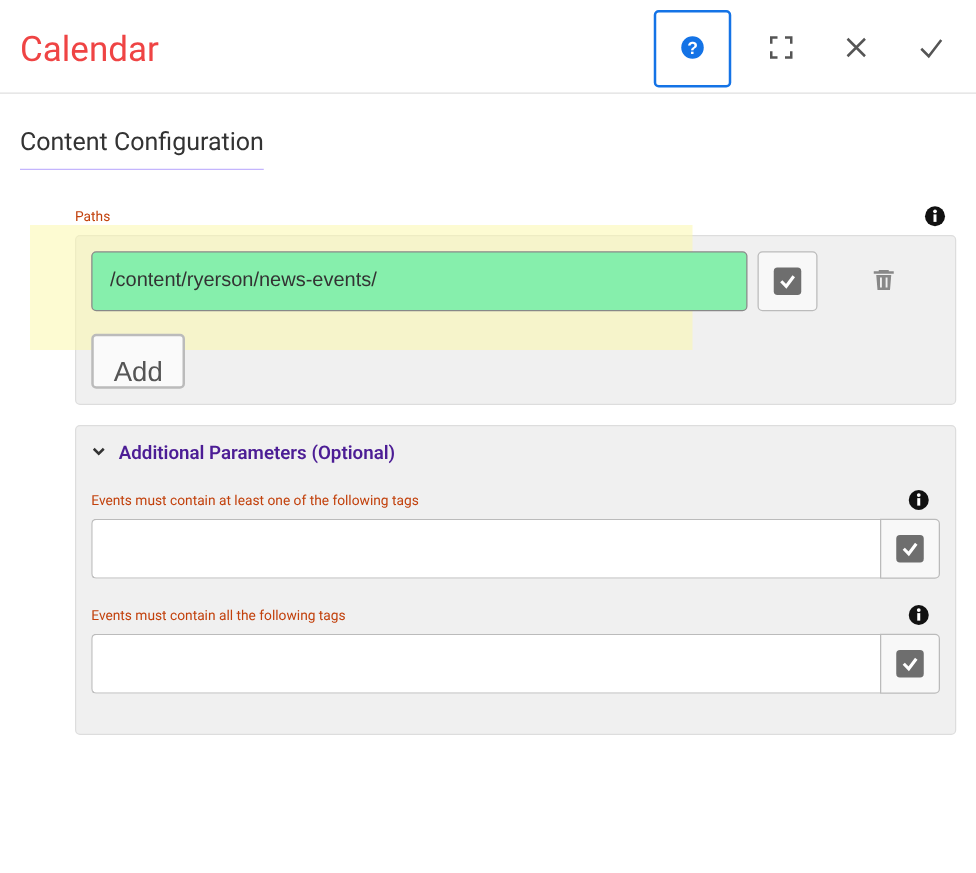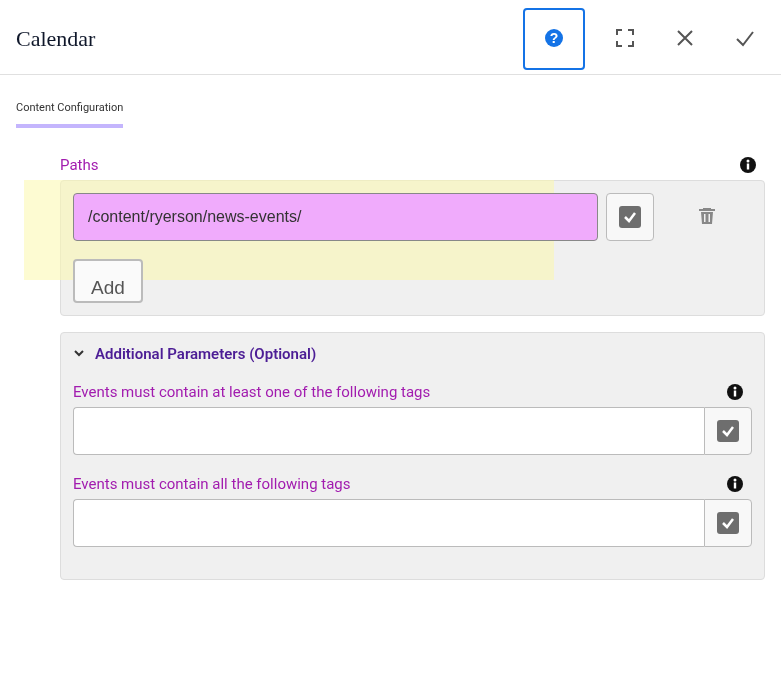--- a/index.html
+++ b/index.html
@@ -15,24 +15,23 @@
       padding: 0;
     }
     .dialog-header {
       display: flex;
       align-items: center;
       justify-content: space-between;
       padding: 12px 16px 8px 16px;
       border-bottom: 1px solid #e0e0e0;
     }
     .dialog-title {
-      font-size: 22px;
+      font-size: 28px;
       font-weight: 400;
-      color: #0f172a;
-      font-family: Liberation Serif, serif;
+      color: #ef4444;
     }
     .header-actions {
       display: flex;
       gap: 20px;
       align-items: center;
     }
     .header-icon-btn {
       width: 40px;
       height: 40px;
       display: flex;
@@ -49,37 +48,37 @@
       height: 62px;
       margin-top: -4px;
       margin-bottom: -4px;
     }
     .tab-bar {
       padding: 20px 16px 0 16px;
     }
     .tab {
       display: inline-block;
       padding: 6px 0 10px 0;
-      font-size: 11px;
+      font-size: 20px;
       color: #333;
-      border-bottom: 4px solid #c4b5fd;
+      border-bottom: 1px solid #c4b5fd;
     }
     .content {
       padding: 28px 16px 16px 60px;
     }
     .field-label-row {
       display: flex;
       justify-content: space-between;
       align-items: center;
       margin-bottom: 6px;
       padding-right: 8px;
     }
     .field-label {
-      font-size: 15px;
-      color: #a21caf;
+      font-size: 11px;
+      color: #c2410c;
     }
     .info-icon {
       width: 18px;
       height: 18px;
       display: inline-flex;
       align-items: center;
       justify-content: center;
     }
     .panel {
       background: #f0f0f0;
@@ -106,21 +105,21 @@
       position: relative;
       z-index: 1;
     }
     .path-input {
       flex: 1;
       height: 48px;
       border: 1px solid #888;
       border-radius: 4px;
       padding: 0 14px;
       font-size: 16px;
-      background: #f0abfc;
+      background: #86efac;
       color: #333;
     }
     .picker-btn {
       width: 48px;
       height: 48px;
       border: 1px solid #bbb;
       border-radius: 4px;
       background: #f8f8f8;
       display: flex;
       align-items: center;
@@ -145,21 +144,21 @@
       justify-content: center;
     }
     .add-btn {
       position: relative;
       z-index: 1;
       height: 44px;
       padding: 16px 16px;
       border: 2px solid #bbb;
       border-radius: 4px;
       background: #fafafa;
-      font-size: 19px;
+      font-size: 22px;
       color: #555;
       cursor: pointer;
     }
     .accordion-header {
       display: flex;
       align-items: center;
       gap: 8px;
       font-weight: 600;
       font-size: 15px;
       color: #4c1d95;

